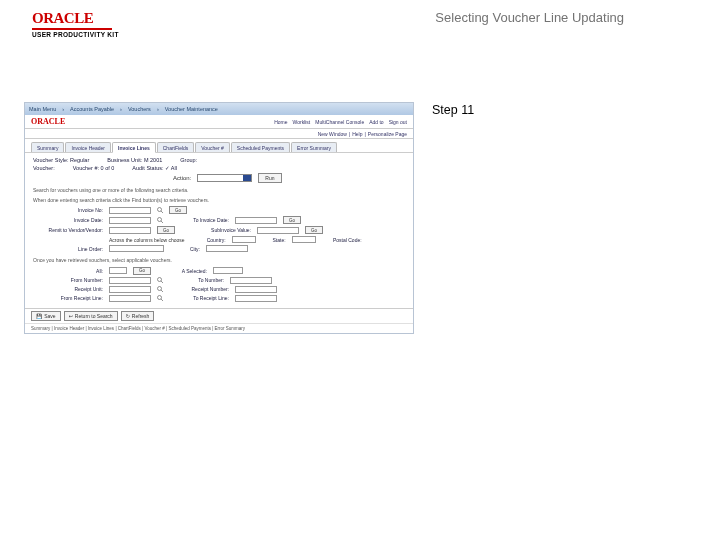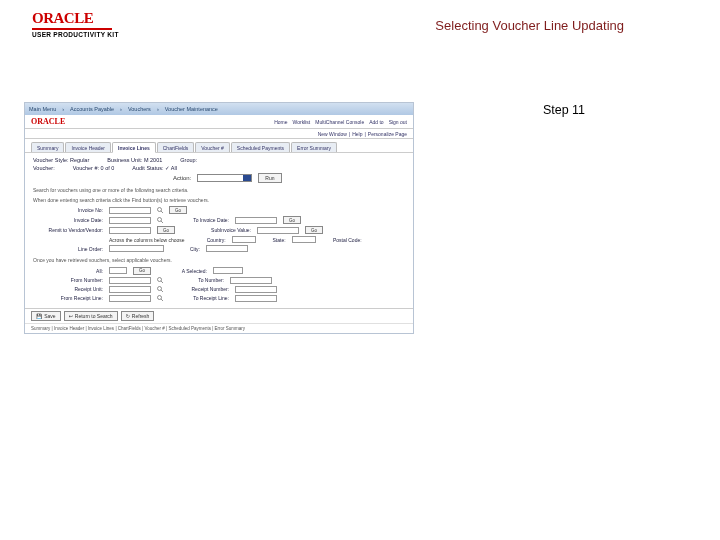--- a/index.html
+++ b/index.html
@@ -31,42 +31,40 @@
     margin: 1px 0;
   }
   .upk-text {
     font-size: 6.5px;
     font-weight: bold;
     letter-spacing: 0.3px;
     color: #000;
   }
   .doc-title {
     font-size: 13px;
-    color: #7f1d1d;
-    margin-top: 8px;
+    color: #737373;
     margin-right: 80px;
   }
   .main {
     display: flex;
     padding: 60px 24px 0 24px;
     gap: 18px;
   }
   .left {
     width: 390px;
     flex-shrink: 0;
   }
   .right {
     flex: 1;
     font-size: 12.5px;
     line-height: 1.35;
     color: #000;
   }
   .step-label {
     margin-bottom: 20px;
-    text-align: center;
   }
   .body-text b { font-weight: bold; }
 
   
   .mini {
     width: 390px;
     border: 1px solid #b8c4d4;
     font-size: 6px;
     color: #333;
     background: #fff;

